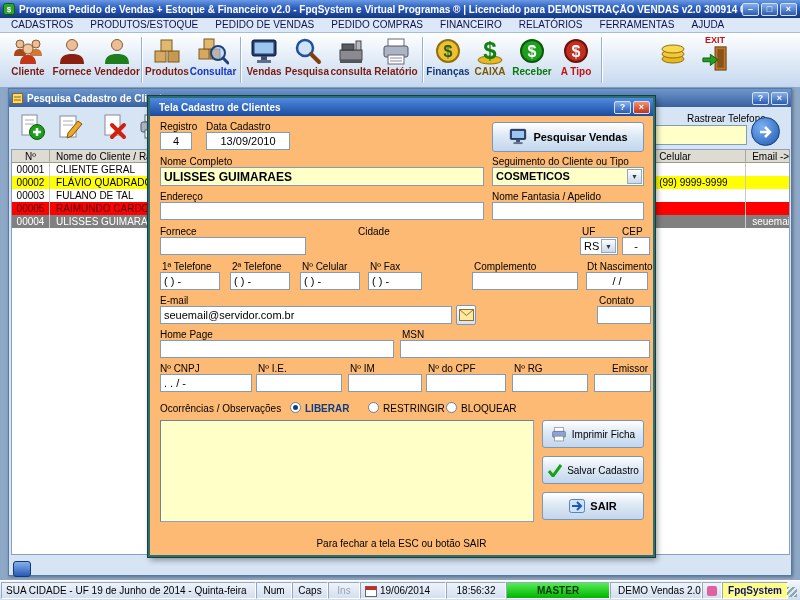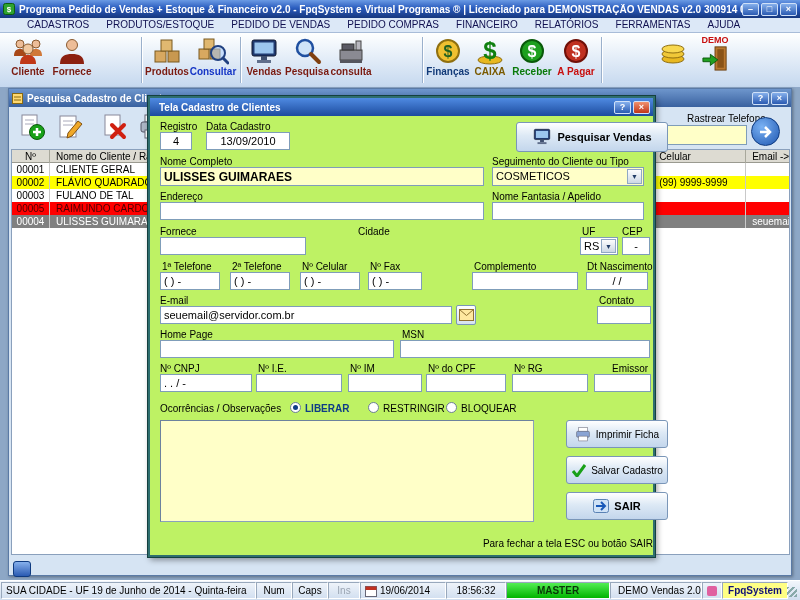--- a/index.html
+++ b/index.html
@@ -8,21 +8,21 @@
   .abs{position:absolute;}
 
   
   .app-titlebar{left:0;top:0;width:800px;height:18px;background:linear-gradient(#6a9ae4,#2a5cbe 45%,#16377e);color:#fff;display:flex;align-items:center;padding:0 3px;}
   .app-titlebar .ttl{font-size:10px;font-weight:bold;margin-left:4px;white-space:nowrap;overflow:hidden;flex:1;}
   .winbtns{display:flex;gap:2px;}
   .winbtn{width:17px;height:13px;border:1px solid #cfe0f8;border-radius:2px;background:linear-gradient(#86b0ec,#2a5ab2);color:#fff;font-size:9px;line-height:11px;text-align:center;font-weight:bold;}
   .winbtn.red{background:linear-gradient(#f0926e,#c03418);}
 
   
-  .menubar{left:0;top:18px;width:800px;height:15px;background:#dce8f7;border-bottom:1px solid #a8bcd8;padding-left:20px;}
+  .menubar{left:0;top:18px;width:800px;height:15px;background:#dce8f7;border-bottom:1px solid #a8bcd8;padding-left:4px;}
   .menu-item{display:inline-block;padding:1px 7px;font-size:10px;color:#101050;}
 
   
   .toolbar{left:0;top:33px;width:800px;height:55px;background:linear-gradient(#ffffff,#dcc ,#c5d8ef);background:linear-gradient(#feffff,#c5d8ef);border-bottom:1px solid #8fa8c8;}
   .tb-item{position:absolute;top:2px;text-align:center;cursor:pointer;}
   .tb-item .ic{height:31px;display:flex;align-items:flex-end;justify-content:center;}
   .tb-label{display:block;font-size:10px;font-weight:bold;margin-top:0;white-space:nowrap;}
   .tb-sep{position:absolute;top:4px;height:46px;width:2px;border-left:1px solid #9ab0cc;border-right:1px solid #fff;}
   .c-maroon{color:#7a1a10}.c-blue{color:#1535c5}.c-green{color:#0a7a0a}.c-red{color:#c81010}.c-navy{color:#123a78}.c-gold{color:#7a5a00}
 
@@ -43,29 +43,29 @@
   .ghead .gcell{border-right:1px solid #a8a89c;font-weight:normal;}
   .w-num{width:38px;text-align:center;}
   .w-name{width:600px;}
   .w-cel{width:90px;}
   .w-mail{width:140px;}
   .row-yellow{background:#ffff00;}
   .row-red{background:#ff0000;color:#4d0000;}
   .row-sel{background:#808080;color:#ffffff;}
 
   
-  .dialog{position:absolute;left:148px;top:96px;width:507px;height:461px;background:#bef264;border:2px solid #2e6e6e;box-shadow:0 0 0 1px #14403f,2px 3px 6px rgba(0,0,0,.4);}
+  .dialog{position:absolute;left:148px;top:96px;width:507px;height:461px;background:#fdba74;border:2px solid #2e6e6e;box-shadow:0 0 0 1px #14403f,2px 3px 6px rgba(0,0,0,.4);}
   .dlg-titlebar{height:18px;background:linear-gradient(#4f8ae2,#1c4b9e);color:#fff;display:flex;align-items:center;padding:0 3px;}
   .dlg-titlebar .ttl{font-size:10px;font-weight:bold;margin-left:6px;flex:1;}
   .lbl{position:absolute;font-size:10px;color:#000;white-space:nowrap;}
   .fld{position:absolute;height:18px;background:#fff;border:1px solid #7f9db9;font-size:11px;padding:2px 3px;overflow:hidden;white-space:nowrap;}
   .fld.yellow{background:#ffffc8;}
   .fld.center{text-align:center;}
   .combo .arr{position:absolute;right:1px;top:1px;bottom:1px;width:15px;background:linear-gradient(#fdfdfd,#cdd8e6);border:1px solid #90a8c4;font-size:7px;color:#223c66;display:flex;align-items:center;justify-content:center;}
-  .btn3d{position:absolute;display:flex;align-items:center;justify-content:center;gap:5px;background:linear-gradient(#ffffff,#dde9f5 45%,#c3d6ec);border:1px solid #7a96b8;border-radius:3px;font-size:11px;cursor:pointer;margin-left:24px;}
+  .btn3d{position:absolute;display:flex;align-items:center;justify-content:center;gap:5px;background:linear-gradient(#ffffff,#dde9f5 45%,#c3d6ec);border:1px solid #7a96b8;border-radius:3px;font-size:11px;cursor:pointer;}
   .radio{position:absolute;width:11px;height:11px;border-radius:50%;background:#fff;border:1px solid #6c7f95;}
   .radio.sel::after{content:"";display:block;width:5px;height:5px;margin:2px;border-radius:50%;background:#0e3d86;}
   .memo{position:absolute;background:#ffffc8;border:1px solid #8aa0bc;border-top-color:#6c829e;border-left-color:#6c829e;}
 
   
   .statusbar{left:0;top:580px;width:800px;height:20px;background:linear-gradient(#f2f6fb,#cfddef);border-top:1px solid #fff;display:flex;padding:1px 1px;}
   .sb-panel{border:1px solid;border-color:#98a8bc #ffffff #ffffff #98a8bc;height:17px;font-size:10px;display:flex;align-items:center;gap:3px;padding:0 4px;overflow:hidden;white-space:nowrap;}
   .sb-master{background:linear-gradient(#54ee54,#00b400);font-weight:bold;justify-content:center;color:#083808;}
   .sb-brand{background:#ffff84;color:#101078;font-weight:bold;justify-content:center;}
   .grip{flex:1;position:relative;}
@@ -118,20 +118,29 @@
   <div class="tb-item" style="left:50px;width:44px">
     <span class="ic">
         <svg width="30" height="30" viewBox="0 0 30 30">
           <circle cx="15" cy="9" r="5.5" fill="#edbd98" stroke="#8a5a30"></circle>
           <path d="M3 28c0-8 5-10 12-10s12 2 12 10z" fill="#8c2010"></path>
         </svg>
       </span>
     <span class="tb-label c-maroon">Fornece</span>
   </div>
 
+  <div class="tb-item" style="left:94px;width:46px">
+    <span class="ic">
+        <svg width="30" height="30" viewBox="0 0 30 30">
+          <circle cx="15" cy="9" r="5.5" fill="#edbd98" stroke="#8a5a30"></circle>
+          <path d="M3 28c0-8 5-10 12-10s12 2 12 10z" fill="#1e7e1e"></path>
+        </svg>
+      </span>
+    <span class="tb-label c-maroon">Vendedor</span>
+  </div>
 
   <div class="tb-sep" style="left:141px"></div>
 
   <div class="tb-item" style="left:145px;width:44px">
     <span class="ic">
         <svg width="30" height="30" viewBox="0 0 30 30">
           <rect x="3" y="15" width="11" height="11" fill="#d8a860" stroke="#7a5a20"></rect>
           <rect x="16" y="15" width="11" height="11" fill="#c89850" stroke="#7a5a20"></rect>
           <rect x="9" y="4" width="11" height="11" fill="#e0b870" stroke="#7a5a20"></rect>
         </svg>
@@ -181,20 +190,32 @@
         <svg width="30" height="30" viewBox="0 0 30 30">
           <rect x="4" y="14" width="22" height="10" fill="#8a8a92" stroke="#444"></rect>
           <rect x="6" y="8" width="12" height="6" fill="#5a5a64" stroke="#333"></rect>
           <rect x="20" y="5" width="5" height="9" fill="#b8b8c0" stroke="#444"></rect>
           <rect x="4" y="24" width="22" height="3" fill="#55555e"></rect>
         </svg>
       </span>
     <span class="tb-label c-maroon">consulta</span>
   </div>
 
+  <div class="tb-item" style="left:373px;width:46px">
+    <span class="ic">
+        <svg width="30" height="30" viewBox="0 0 30 30">
+          <rect x="7" y="3" width="16" height="8" fill="#fff" stroke="#667"></rect>
+          <rect x="3" y="10" width="24" height="11" rx="2" fill="#aab4c4" stroke="#556"></rect>
+          <rect x="7" y="19" width="16" height="9" fill="#fff" stroke="#667"></rect>
+          <line x1="9" y1="22" x2="21" y2="22" stroke="#88a"></line>
+          <line x1="9" y1="25" x2="21" y2="25" stroke="#88a"></line>
+        </svg>
+      </span>
+    <span class="tb-label c-maroon">Relatório</span>
+  </div>
 
   <div class="tb-sep" style="left:422px"></div>
 
   <div class="tb-item" style="left:426px;width:44px">
     <span class="ic">
         <svg width="30" height="30" viewBox="0 0 30 30">
           <circle cx="15" cy="15" r="11" fill="#f0c030" stroke="#907010" stroke-width="2"></circle>
           <text x="15" y="21" font-size="16" font-weight="bold" text-anchor="middle" fill="#206020">$</text>
         </svg>
       </span>
@@ -221,39 +242,39 @@
     <span class="tb-label c-green">Receber</span>
   </div>
 
   <div class="tb-item" style="left:554px;width:44px">
     <span class="ic">
         <svg width="30" height="30" viewBox="0 0 30 30">
           <circle cx="15" cy="15" r="11" fill="#c03020" stroke="#701008" stroke-width="2"></circle>
           <text x="15" y="21" font-size="16" font-weight="bold" text-anchor="middle" fill="#fff">$</text>
         </svg>
       </span>
-    <span class="tb-label c-red">A Pagar</span>
+    <span class="tb-label c-red">A Tipo</span>
   </div>
 
   <div class="tb-sep" style="left:601px"></div>
 
 
   <div class="tb-item" style="left:653px;width:40px">
     <span class="ic">
         <svg width="30" height="30" viewBox="0 0 30 30">
           <ellipse cx="15" cy="23" rx="11" ry="4" fill="#e8b820" stroke="#906f10"></ellipse>
           <ellipse cx="15" cy="18" rx="11" ry="4" fill="#f0c838" stroke="#906f10"></ellipse>
           <ellipse cx="15" cy="13" rx="11" ry="4" fill="#f8d850" stroke="#906f10"></ellipse>
         </svg>
       </span>
     <span class="tb-label c-gold"></span>
   </div>
 
   <div class="tb-item" style="left:695px;width:40px">
-    <span class="tb-label c-red" style="font-size:9px">DEMO</span>
+    <span class="tb-label c-red" style="font-size:9px">EXIT</span>
     <span class="ic" style="height:26px">
         <svg width="30" height="26" viewBox="0 0 30 28">
           <rect x="15" y="2" width="12" height="25" fill="#b87830" stroke="#6a4010"></rect>
           <rect x="17.5" y="4.5" width="7" height="20" fill="#8a5418"></rect>
           <path d="M2 14h8v-4l8 6-8 6v-4H2z" fill="#20a020" stroke="#0a5a0a"></path>
         </svg>
       </span>
   </div>
 </div>
 
@@ -371,21 +392,21 @@
         <rect x="5.5" y="4.5" width="19" height="11" fill="#9cc6ee"></rect>
         <rect x="12" y="18" width="6" height="4" fill="#405070"></rect>
         <rect x="8" y="22" width="14" height="3" fill="#606f8c"></rect>
       </svg>
     <span>Pesquisar Vendas</span>
   </div>
 
   <span class="lbl" style="left:10px;top:58px">Nome Completo</span>
   <div class="fld yellow" style="left:10px;top:69px;width:324px;height:19px;font-weight:bold;font-size:12px">ULISSES GUIMARAES</div>
   <span class="lbl" style="left:342px;top:58px">Seguimento do Cliente ou Tipo</span>
-  <div class="fld yellow combo" style="left:342px;top:69px;width:152px;height:19px;font-weight:normal">
+  <div class="fld yellow combo" style="left:342px;top:69px;width:152px;height:19px;font-weight:bold">
     <span>COSMETICOS</span>
     <span class="arr">▼</span>
   </div>
 
   <span class="lbl" style="left:10px;top:93px">Endereço</span>
   <div class="fld" style="left:10px;top:104px;width:324px"></div>
   <span class="lbl" style="left:342px;top:93px">Nome Fantasia / Apelido</span>
   <div class="fld" style="left:342px;top:104px;width:152px"></div>
 
   <span class="lbl" style="left:10px;top:128px">Fornece</span>
@@ -466,21 +487,21 @@
     <span>Salvar Cadastro</span>
   </div>
   <div class="btn3d" style="left:392px;top:394px;width:102px;height:28px;font-weight:bold">
     <svg width="16" height="14">
         <rect x="0.5" y="0.5" width="15" height="13" rx="2" fill="#cfe2f6" stroke="#5a82b4"></rect>
         <path d="M3 7h8M8 3l4 4-4 4" stroke="#1858b8" stroke-width="2" fill="none"></path>
       </svg>
     <span>SAIR</span>
   </div>
 
-  <div class="lbl" style="left:0;top:440px;width:100%;text-align:right">Para fechar a tela ESC ou botão SAIR</div>
+  <div class="lbl" style="left:0;top:440px;width:100%;text-align:center">Para fechar a tela ESC ou botão SAIR</div>
 </div>
 
 <div class="abs statusbar">
   <div class="sb-panel" style="width:255px">SUA CIDADE - UF 19 de Junho de 2014 - Quinta-feira</div>
   <div class="sb-panel" style="width:36px;justify-content:center">Num</div>
   <div class="sb-panel" style="width:36px;justify-content:center">Caps</div>
   <div class="sb-panel" style="width:32px;justify-content:center;color:#9aa4b2">Ins</div>
   <div class="sb-panel" style="width:86px">
     <svg width="12" height="12">
         <rect x="0.5" y="1.5" width="11" height="10" fill="#fff" stroke="#667"></rect>

